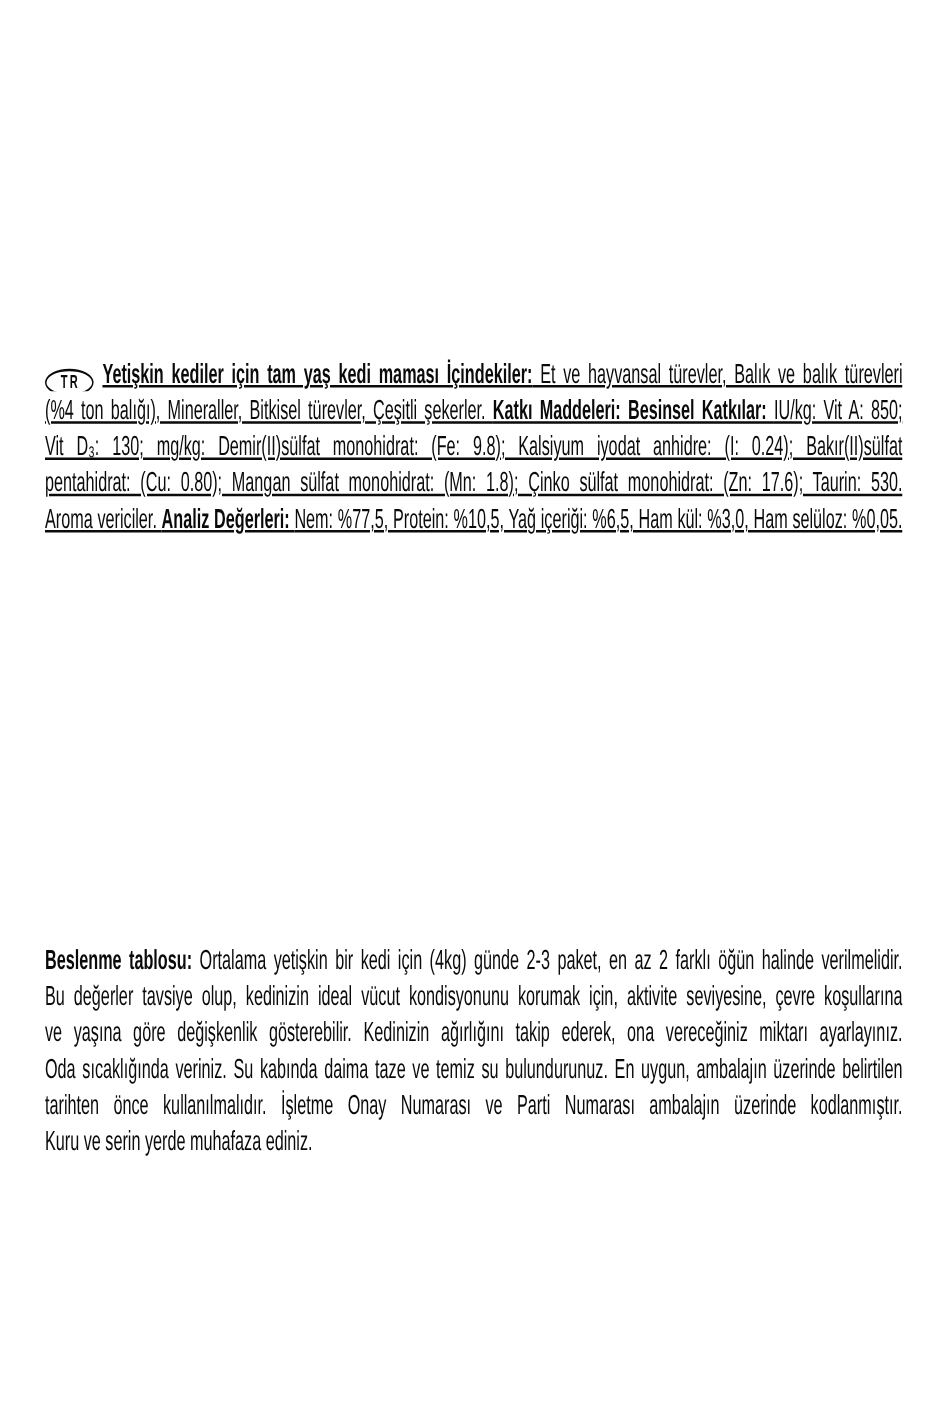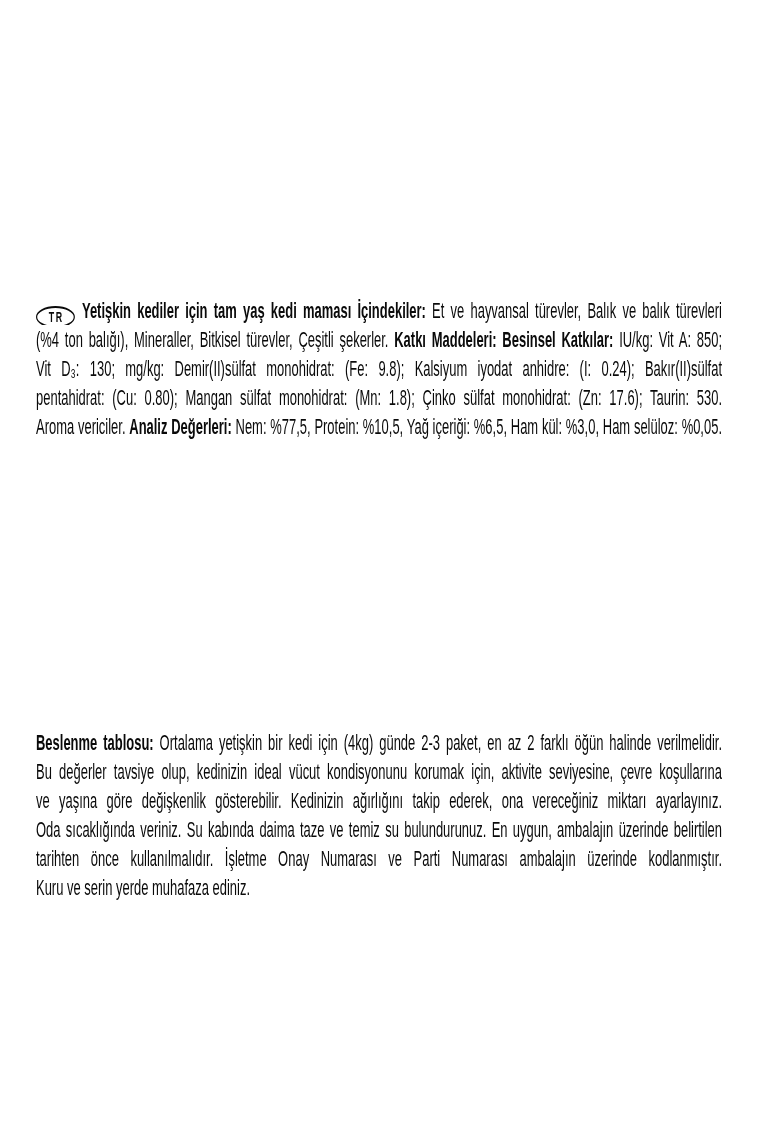--- a/index.html
+++ b/index.html
@@ -6,22 +6,22 @@
   * { box-sizing:border-box; }
   html,body { margin:0; padding:0; }
   body {
     width:760px; height:1140px;
     background:var(--paper);
     overflow:hidden; position:relative;
     font-family:"Liberation Sans","DejaVu Sans",sans-serif;
     color:var(--ink);
   }
   .para { position:absolute; left:36px; width:686px; }
-  #ingredients { top:296px; }
-  #feeding     { top:728px; }
+  #ingredients { top:284px;text-decoration:underline; }
+  #feeding     { top:753px; }
 
   .line {
     font-size:22px; line-height:29px; height:29px;
     overflow:hidden;
     transform-origin:0 0;
     color:var(--ink);
   }
   
   .line:not(.measure) { display:block; white-space:normal; text-align:left; }
   .line.j:not(.measure) { text-align:justify; }

